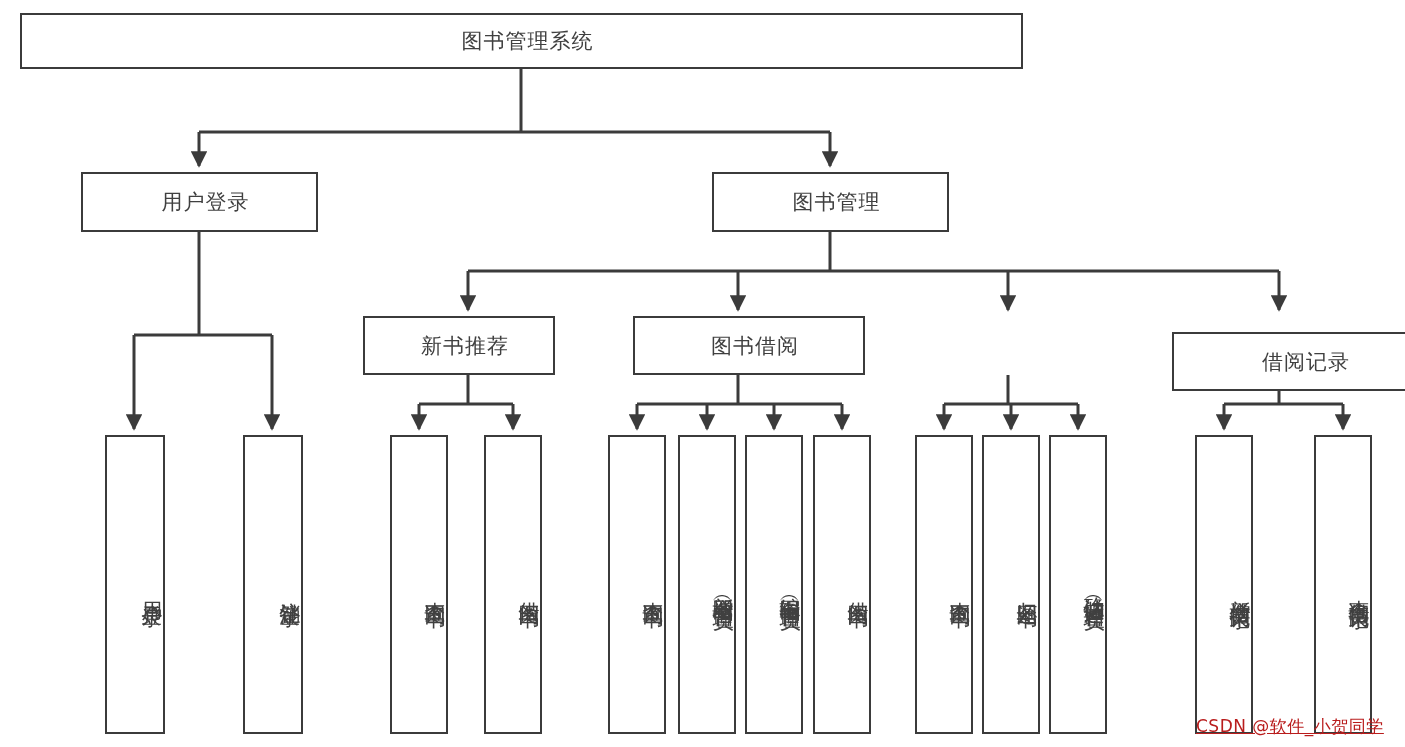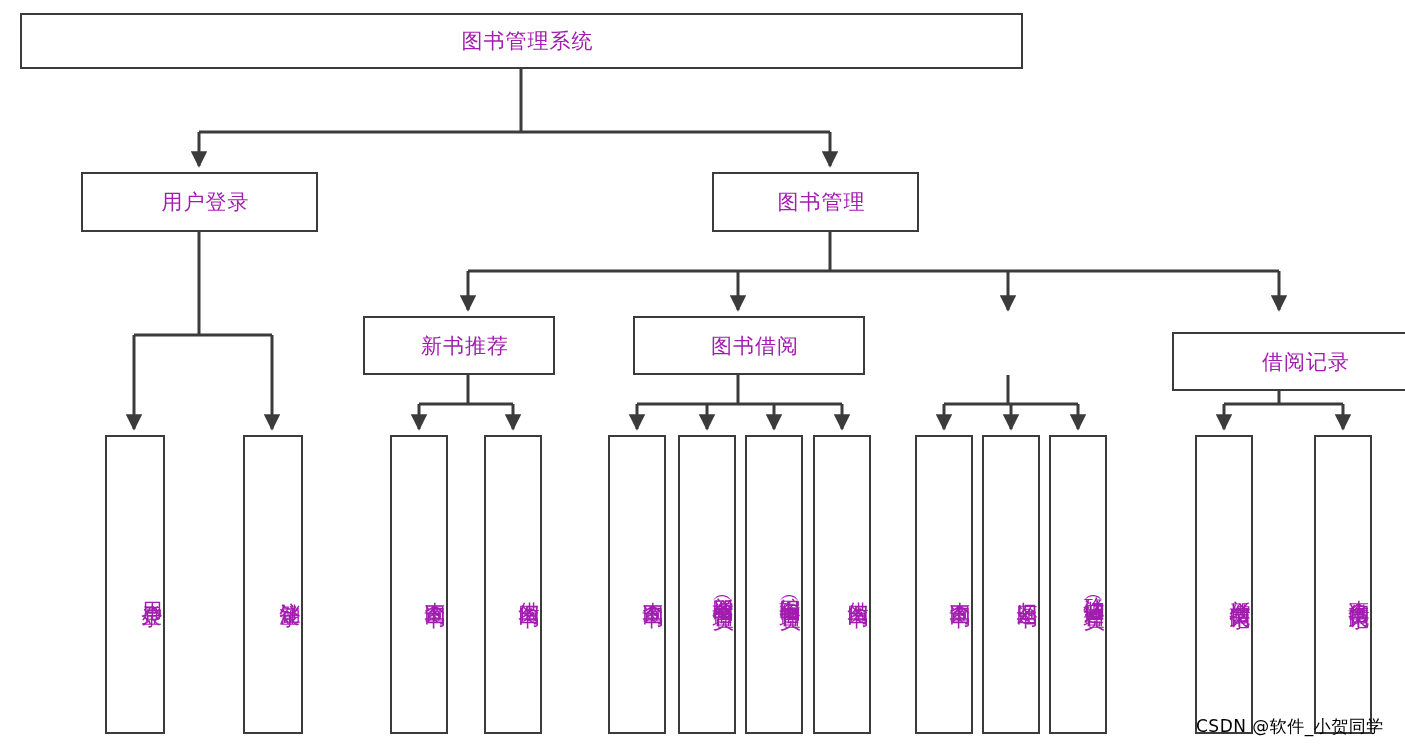--- a/index.html
+++ b/index.html
@@ -25,21 +25,21 @@
     height: 747px;
   }
   .node {
     position: absolute;
     box-sizing: border-box;
     border: 2px solid #3b3b3b;
     background: #ffffff;
     display: flex;
     align-items: center;
     justify-content: center;
-    color: #a21caf;
+    color: #404040;
     padding-left: 12px;
   }
   .node-h {
     font-size: 21px;
     letter-spacing: 1px;
     white-space: nowrap;
   }
   .node-v {
     font-size: 21px;
     letter-spacing: 2px;
@@ -50,23 +50,24 @@
     justify-content: center;
     padding-top: 8px;
   }
   .node-v span {
     display: block;
     text-align: center;
   }
   .watermark {
     position: absolute;
     font-size: 17px;
-    color: #000000;
+    color: #b91c1c;
     white-space: nowrap;
     letter-spacing: 0.5px;
+    text-decoration: underline;
   }
 </style>
 </head>
 <body>
 
 <div id="canvas">
 
   <svg id="diagram-svg" viewBox="0 0 1405 747" xmlns="http://www.w3.org/2000/svg">
     <defs>
       <marker id="arrow" viewBox="0 0 10 10" refX="9" refY="5" markerWidth="5.5" markerHeight="5.5" orient="auto-start-reverse">
@@ -120,21 +121,21 @@
     </g>
   </svg>
 
   <div class="node node-h" style="left:20px; top:13px; width:1003px; height:56px;">
     <span>图书管理系统</span>
   </div>
 
   <div class="node node-h" style="left:81px; top:172px; width:237px; height:60px;">
     <span>用户登录</span>
   </div>
-  <div class="node node-h" style="left:712px; top:172px; width:207px; height:60px;">
+  <div class="node node-h" style="left:712px; top:172px; width:237px; height:60px;">
     <span>图书管理</span>
   </div>
 
   <div class="node node-h" style="left:363px; top:316px; width:192px; height:59px;">
     <span>新书推荐</span>
   </div>
   <div class="node node-h" style="left:633px; top:316px; width:232px; height:59px;">
     <span>图书借阅</span>
   </div>
   <div class="node node-h" style="left:1172px; top:332px; width:256px; height:59px;">

